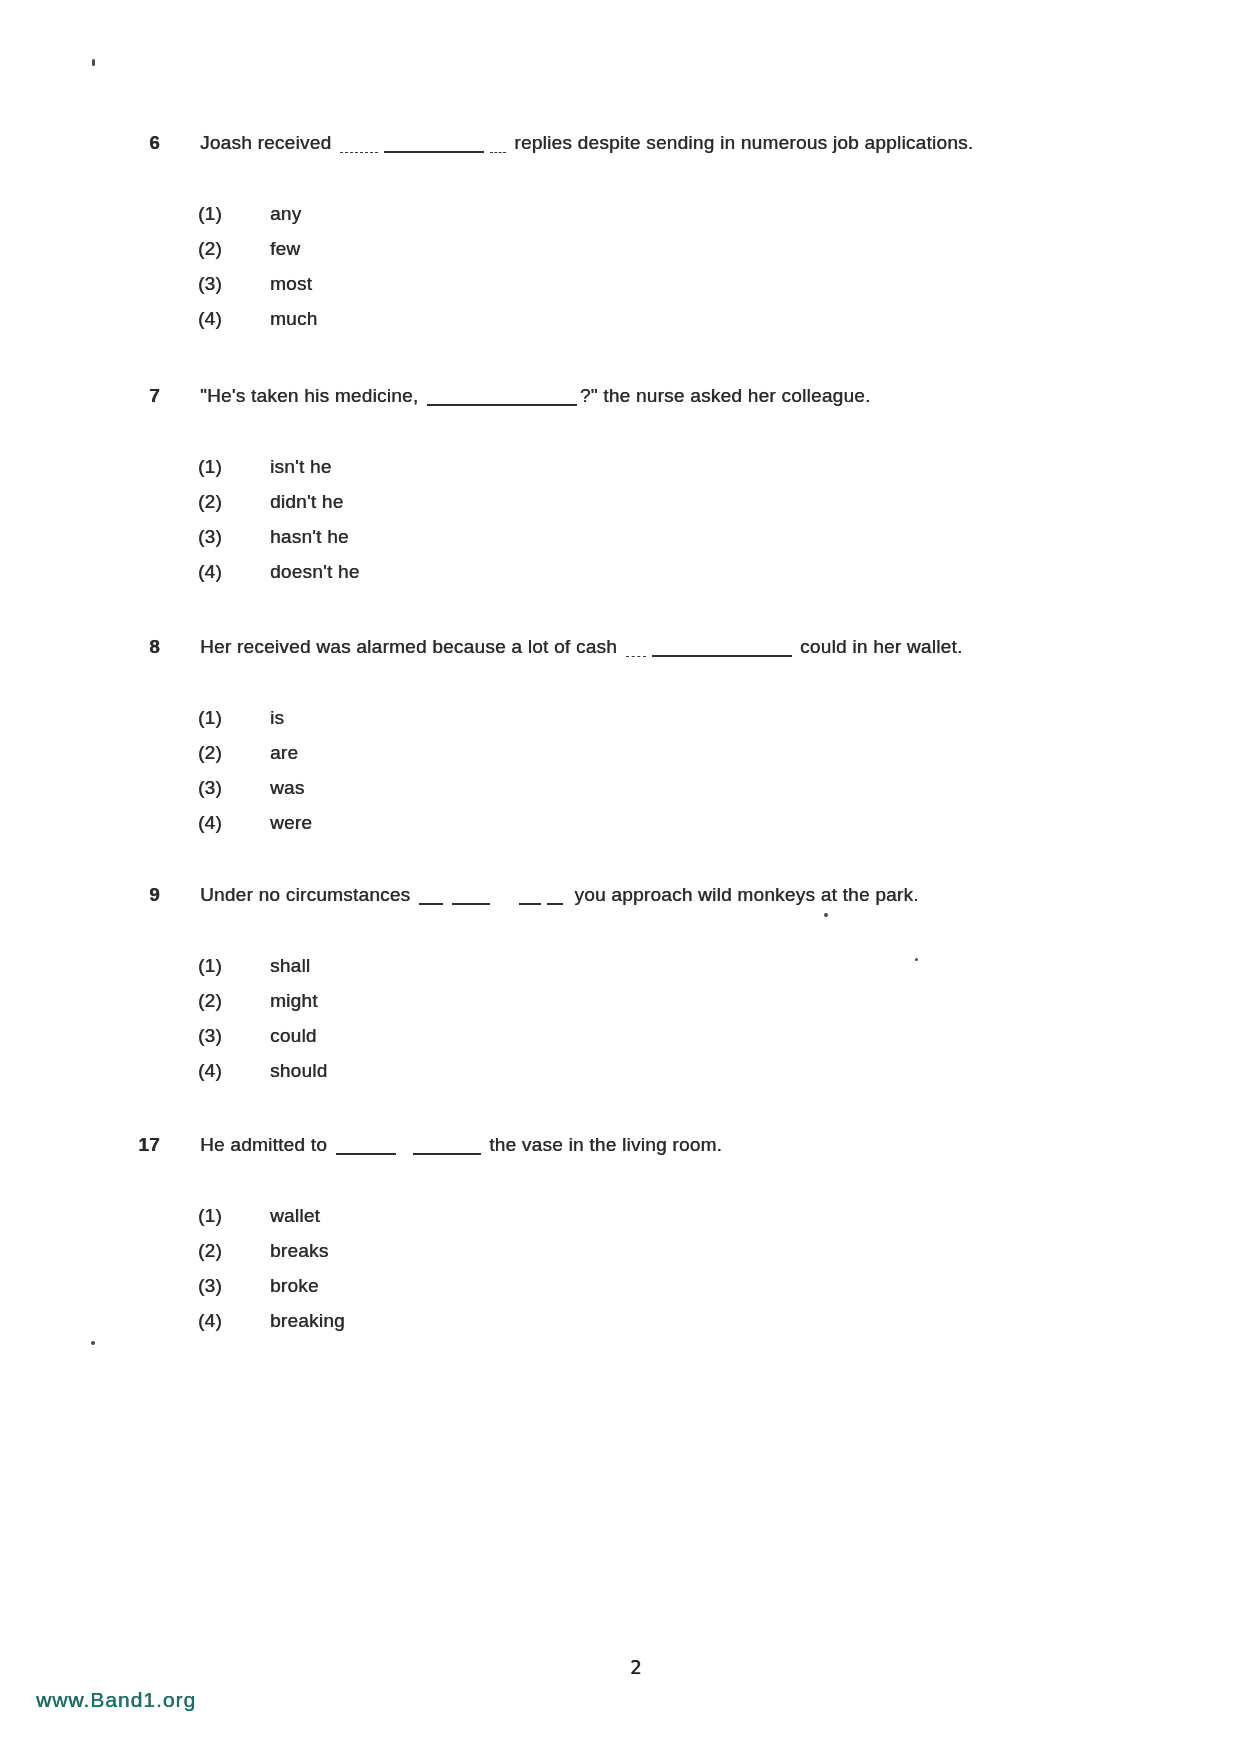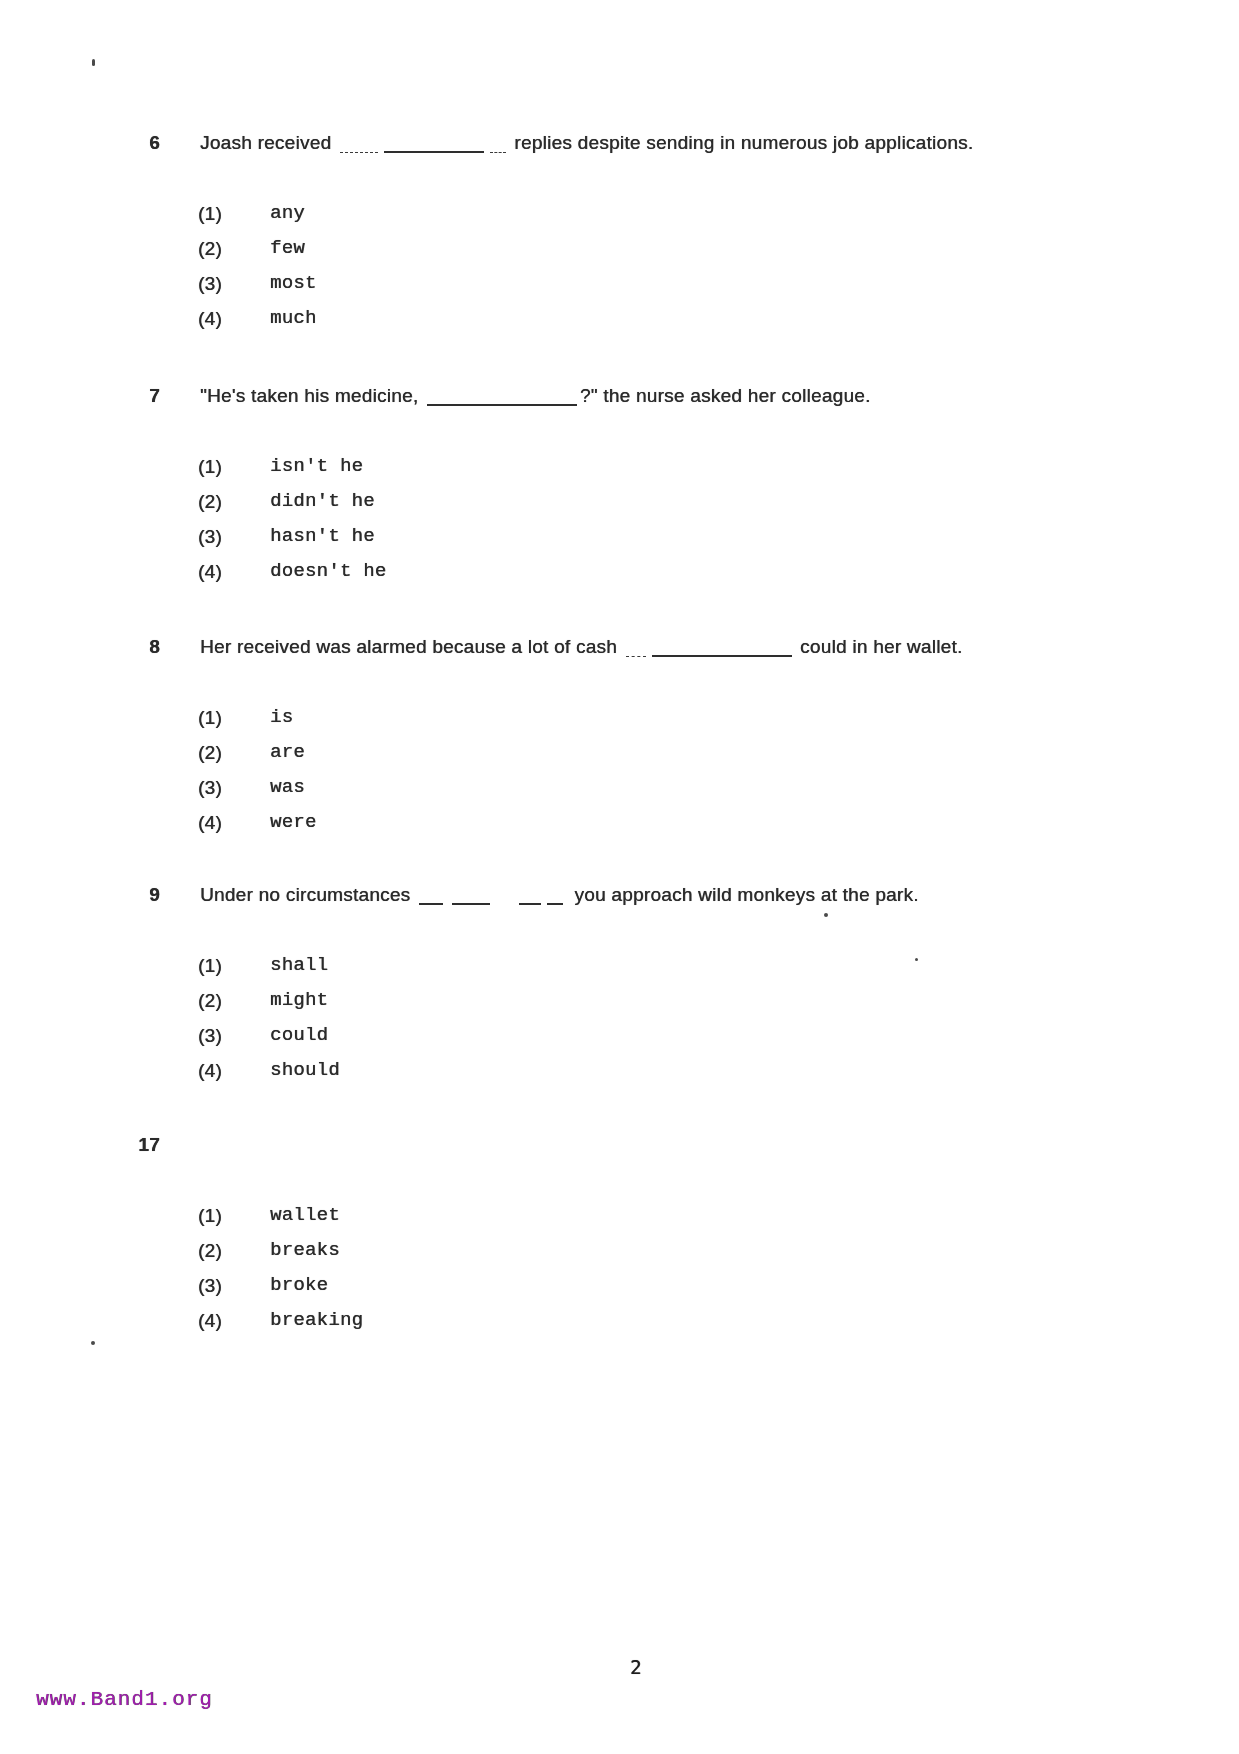--- a/index.html
+++ b/index.html
@@ -22,42 +22,42 @@
     position:absolute; left:118px; width:42px;
     text-align:right; font-weight:700;
   }
   .q-text { display:block; margin-left:200px; }
   .opts {
     list-style:none; margin:0; padding:0;
     position:absolute; left:0; right:0; top:66px;
   }
   .opt { position:relative; height:35px; line-height:35px; font-size:19px; }
   .opt-n { position:absolute; left:198px; }
-  .opt-t { position:absolute; left:270px;font-family:Liberation Mono, monospace; }
+  .opt-t { position:absolute; left:270px; }
   
   .bl {
     display:inline-block; height:12px;
     border-bottom:2px solid #2e2e2e;
     transform:translateY(4px);
     margin:0 3px;
   }
   .dash { border-bottom-style:dashed; border-bottom-width:1.7px; border-bottom-color:#3a3a3a; }
   .w16{width:16px}.w20{width:20px}.w22{width:22px}.w24{width:24px}
   .w38{width:38px}.w60{width:60px}.w68{width:68px}
   .w100{width:100px}.w140{width:140px}.w150{width:150px}
   .g6{margin-right:6px}.g14{margin-left:14px}.g26{margin-left:26px}
   .pageno {
     position:absolute; left:630px; top:1656px;
     font-family:"DejaVu Sans Mono", monospace;
     font-size:19px; color:#1d1d1d;
   }
   .watermark {
     position:absolute; left:36px; top:1688px;
-    font-family:Liberation Mono, monospace;
-    font-size:21px; color:#a21caf; letter-spacing:1px;
+    font-family:Liberation Sans, sans-serif;
+    font-size:21px; color:#0f766e; letter-spacing:1px;
   }
   .speck { position:absolute; background:#4a4a4a; border-radius:50%; }
   .speck.s1 { left:92px;  top:59px;   width:3px; height:7px; border-radius:2px; }
   .speck.s2 { left:824px; top:913px;  width:4px; height:4px; }
   .speck.s3 { left:915px; top:958px;  width:3px; height:3px; }
   .speck.s4 { left:91px;  top:1341px; width:4px; height:4px; }
 </style>
 </head>
 <body>
 
@@ -159,20 +159,21 @@
       <li class="opt">
           <span class="opt-n">(4)</span>
           <span class="opt-t">should</span>
         </li>
     </ol>
   </section>
 
   <section class="q" style="top:1132px">
     <div class="q-line">
       <span class="q-num">17</span>
+      <span class="q-text"><span>He admitted to</span> <span class="bl w60"></span><span class="bl w68 g14"></span> <span>the vase in the living room.</span></span>
     </div>
     <ol class="opts">
       <li class="opt">
           <span class="opt-n">(1)</span>
           <span class="opt-t">wallet</span>
         </li>
       <li class="opt">
           <span class="opt-n">(2)</span>
           <span class="opt-t">breaks</span>
         </li>

